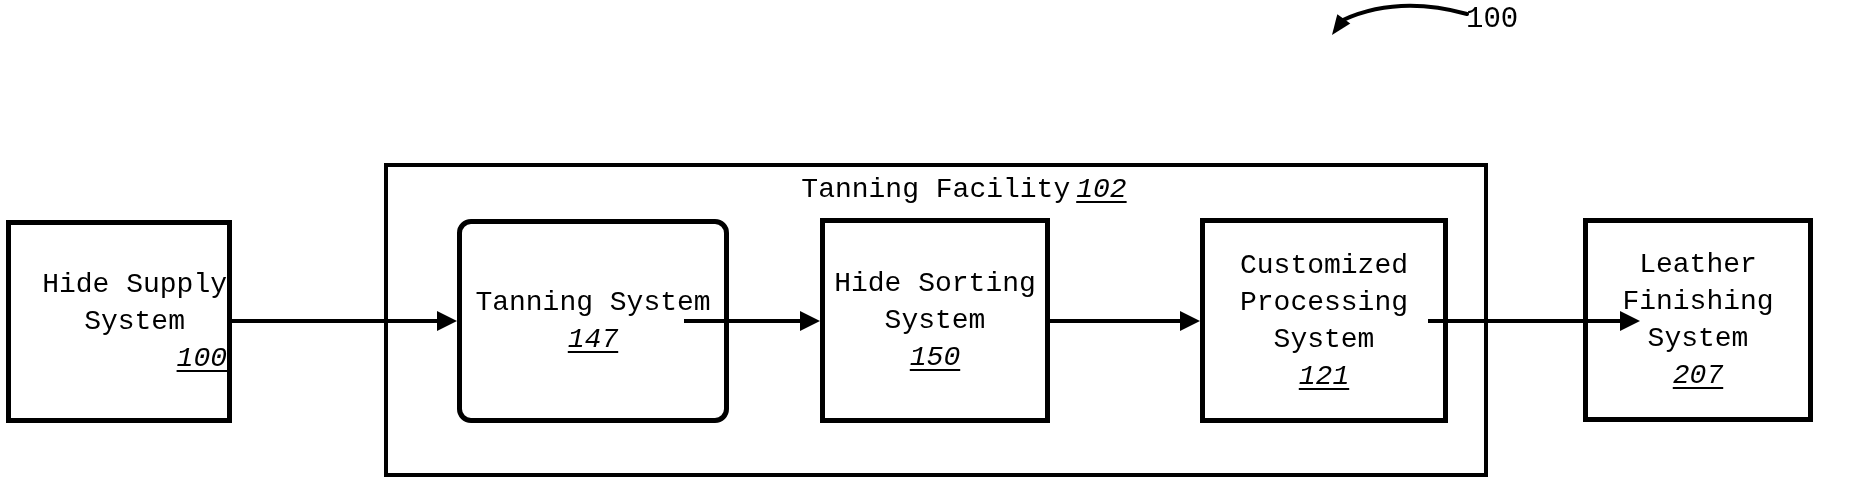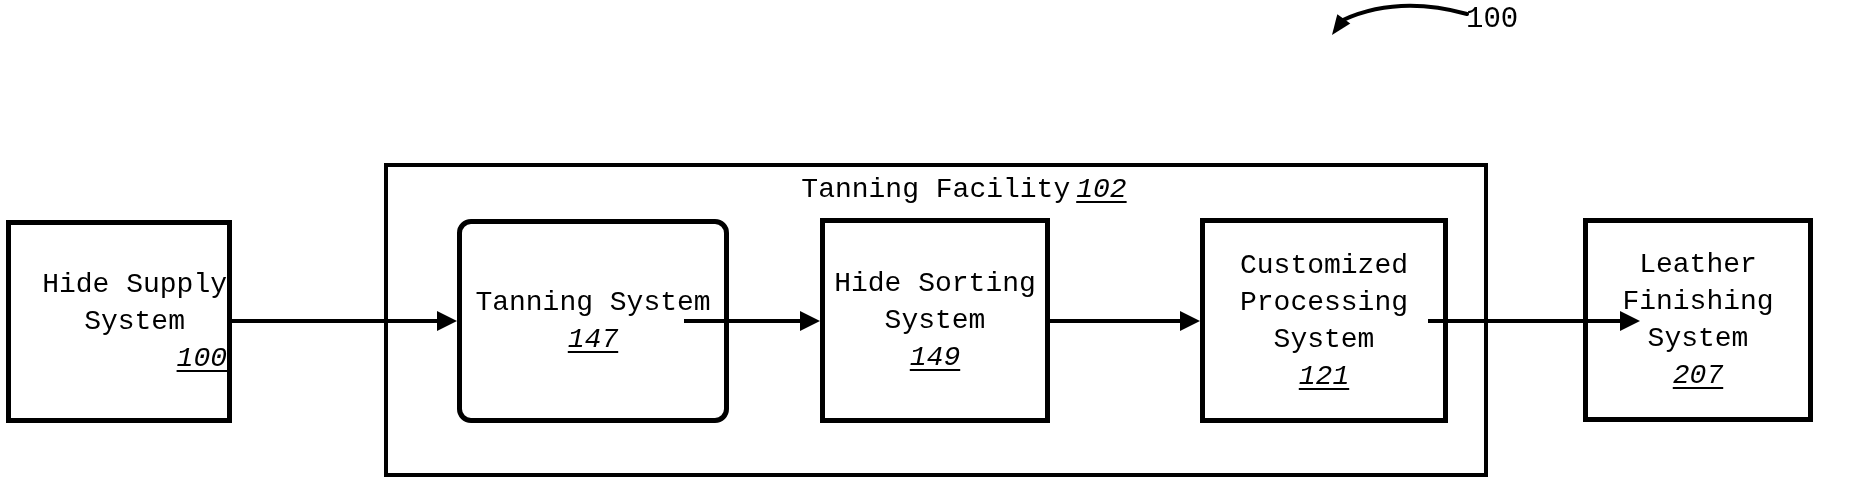--- a/index.html
+++ b/index.html
@@ -66,21 +66,21 @@
   </div>
 
   <div class="box b1">
     <span class="label">Tanning System</span>
     <span class="ref">147</span>
   </div>
 
   <div class="box b2">
     <span class="label">Hide Sorting
 System</span>
-    <span class="ref">149</span>
+    <span class="ref">150</span>
   </div>
 
   <div class="box b3">
     <span class="label">Customized
 Processing
 System</span>
     <span class="ref">121</span>
   </div>
 
   <div class="box b4">

